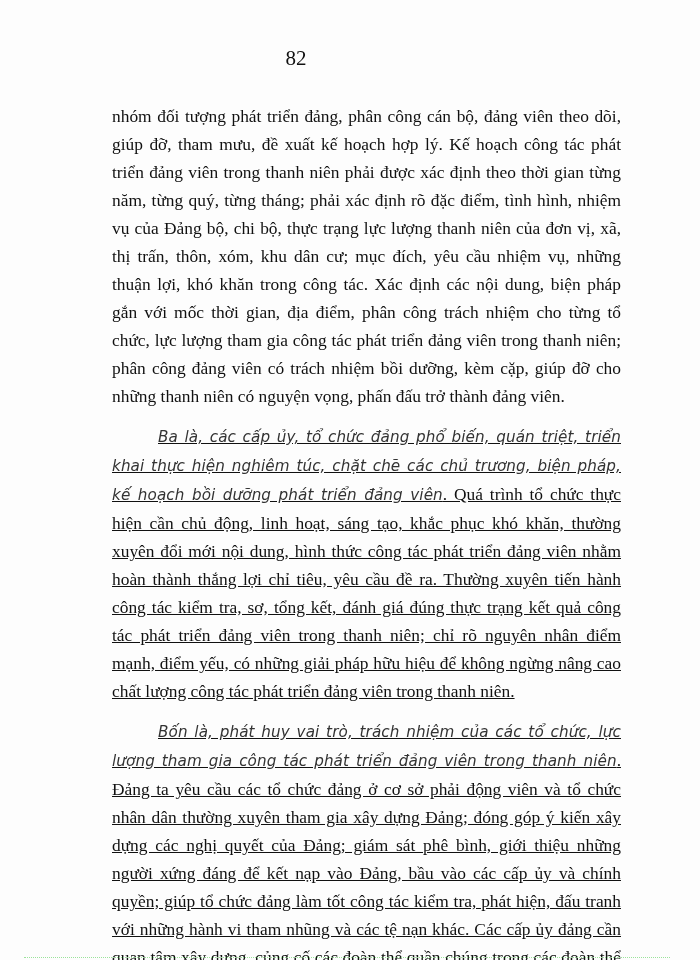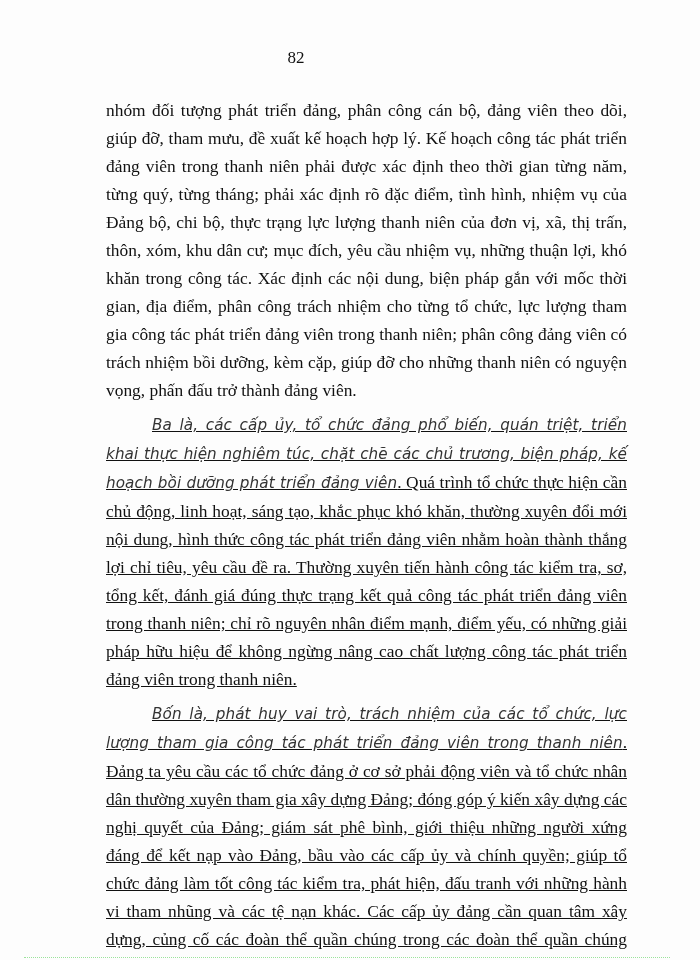--- a/index.html
+++ b/index.html
@@ -14,33 +14,33 @@
       overflow: hidden;
       font-family: "Liberation Serif", "DejaVu Serif", serif;
       color: #111;
     }
     .page-number {
       position: absolute;
       top: 48px;
       left: 0;
       width: 592px;
       text-align: center;
-      font-size: 17px;
+      font-size: 21px;
       line-height: 20px;
     }
     .body-text {
       position: absolute;
       top: 90px;
       left: 100px;
       width: 533px;
       font-size: 17.4px;
       line-height: 28px;
     }
     .para {
-      margin: 6px;
+      margin: 12px;
       text-align: justify;
       text-align-last: left;
     }
     .indent {
       text-indent: 46px;
       text-decoration: underline;
     }
     .emph {
       font-family: "DejaVu Sans", sans-serif;
       font-style: italic;

